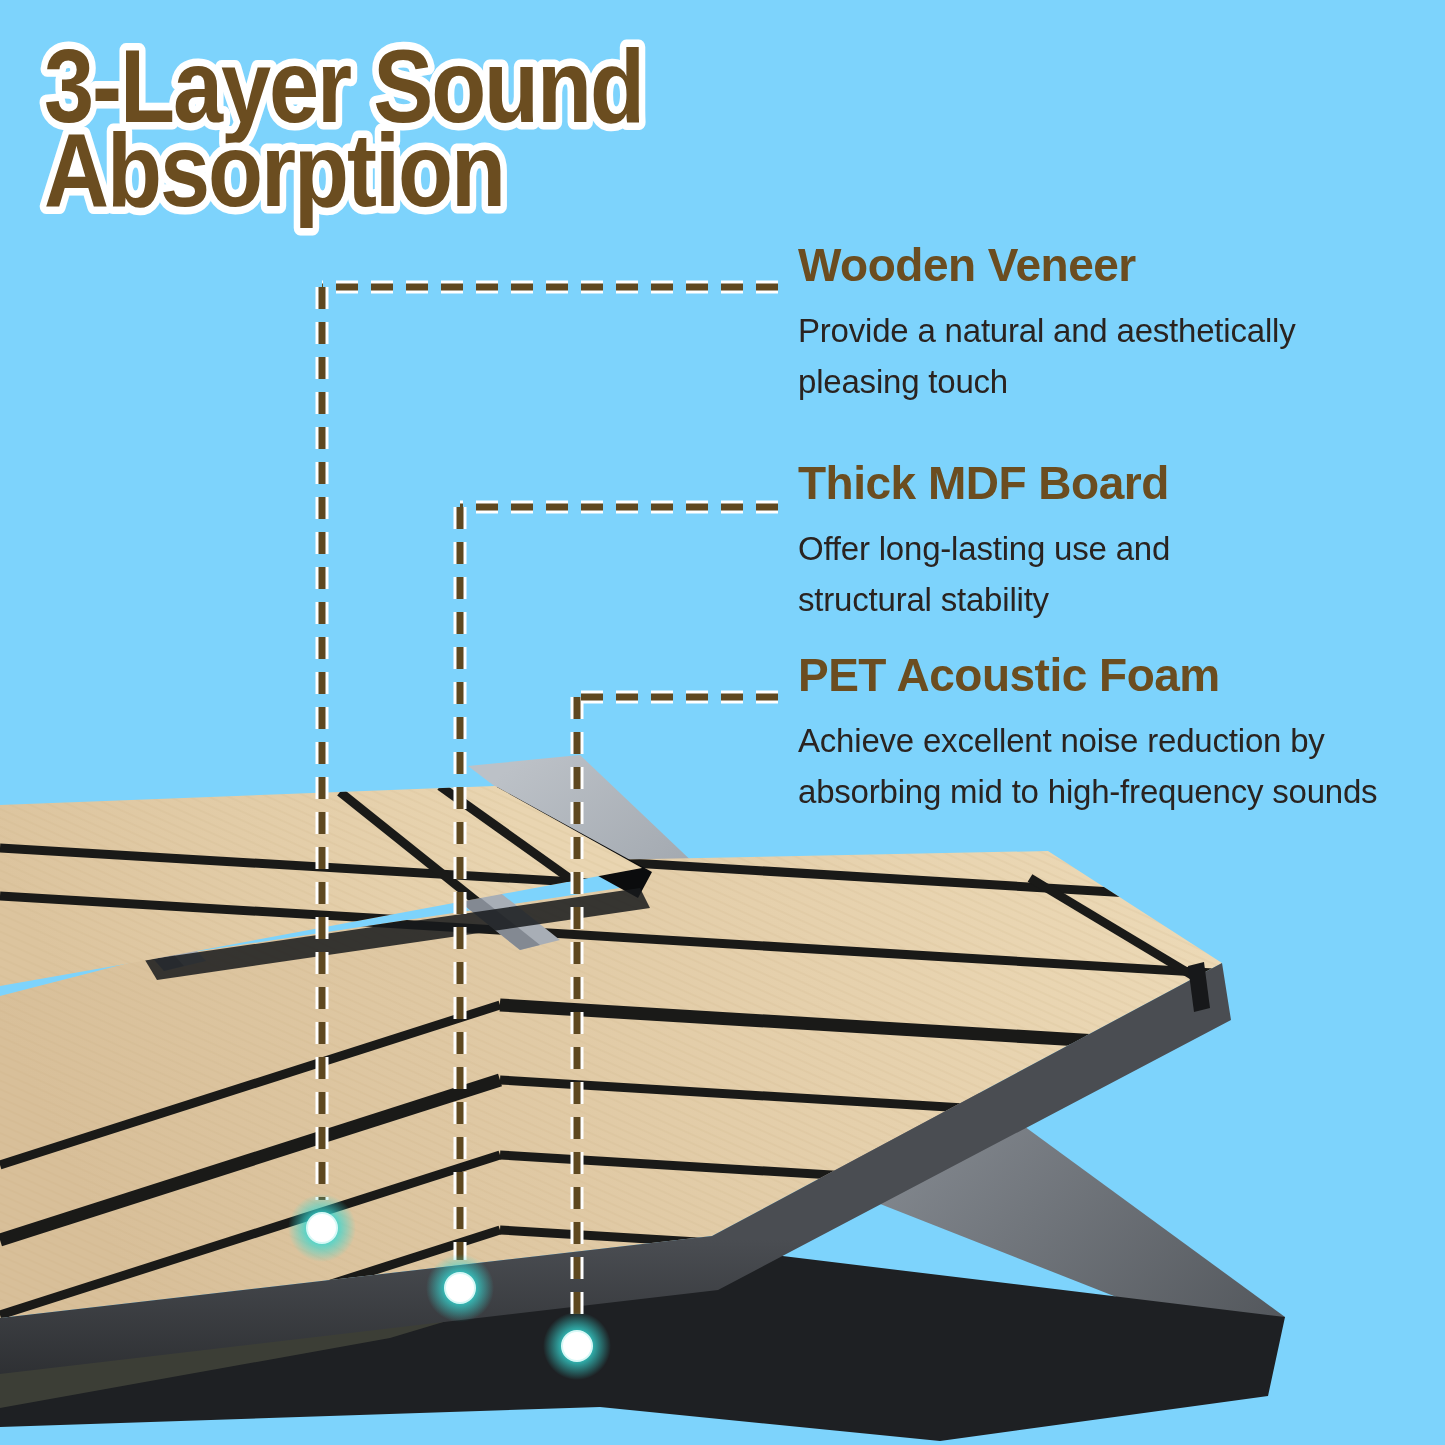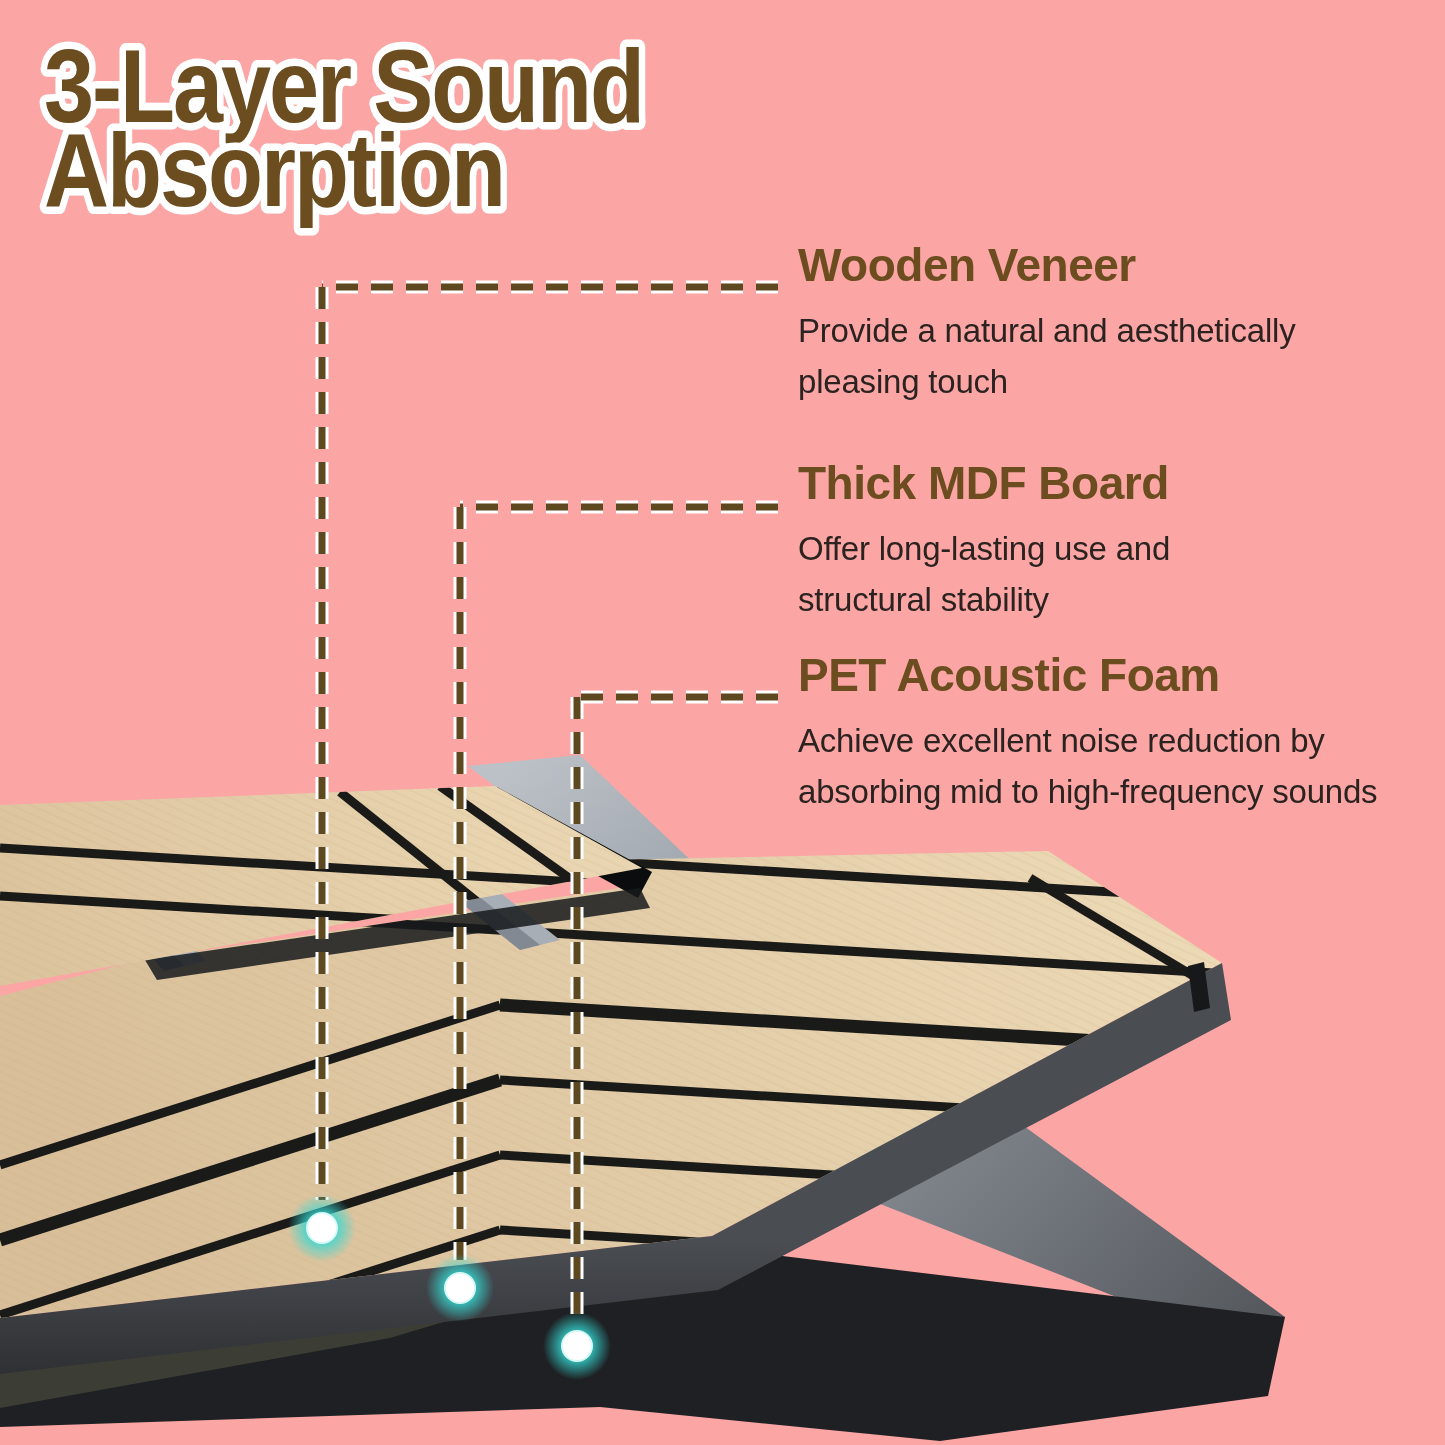--- a/index.html
+++ b/index.html
@@ -1,19 +1,19 @@
 <!DOCTYPE html>
 <html><head>
 <meta charset="utf-8">
 <style>
   html,body{margin:0;padding:0;background:#e8e0d6;}
   .stage{
     position:relative;
     width:1445px;height:1445px;
-    background:#fca5a5;
+    background:#7dd3fc;
     overflow:hidden;
     font-family:"Liberation Sans",sans-serif;
   }
   .stage svg{position:absolute;left:0;top:0;}
   .callout{
     position:absolute;
     left:798px;
     width:660px;
   }
   .callout h2{

